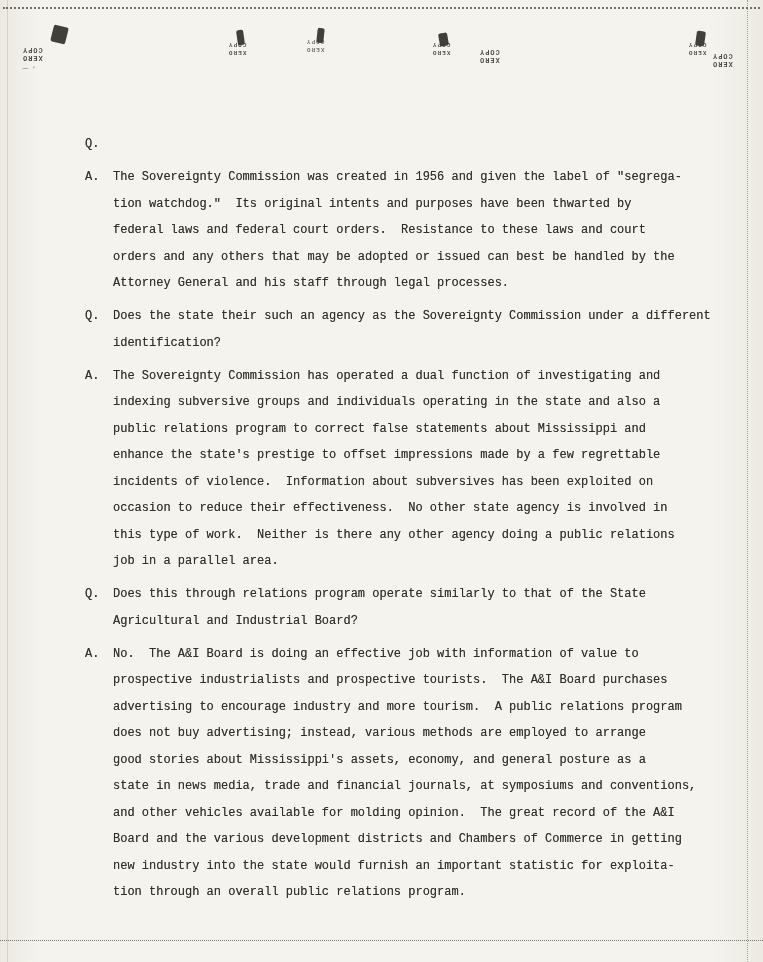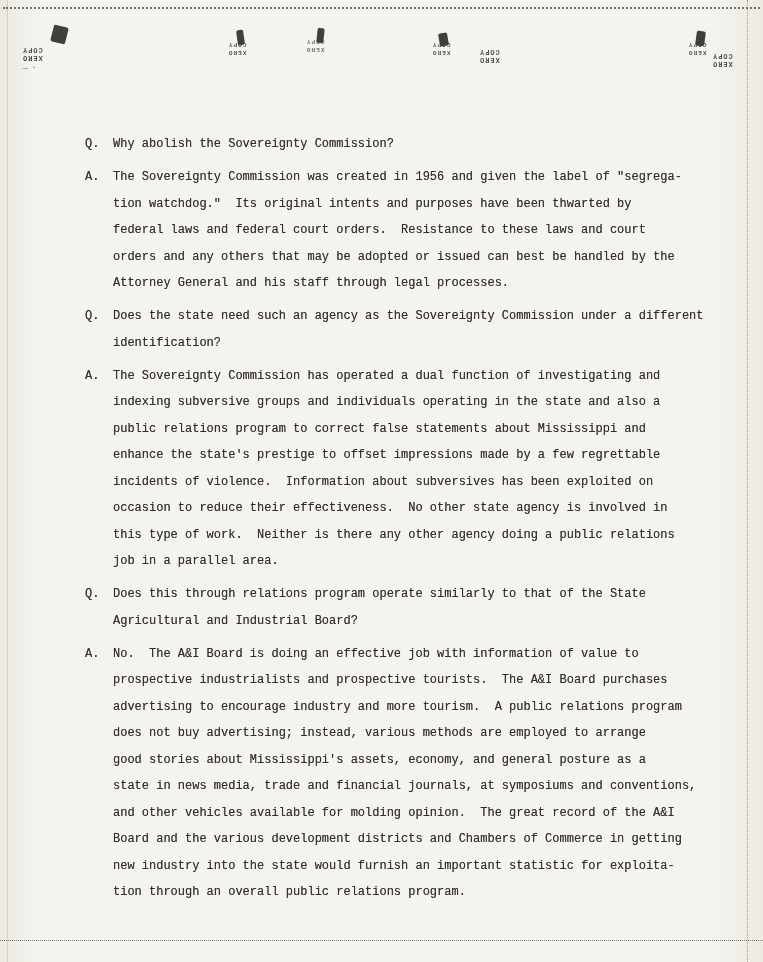--- a/index.html
+++ b/index.html
@@ -118,33 +118,32 @@
   <div class="stamp s7">
     <span>XERO</span>
     <span>COPY</span>
   </div>
 
   <div class="squiggle">~·</div>
 
   <div class="content">
       <div class="qa-block">
         <span class="qa-label">Q.</span>
-        <div class="qa-text">Why abolish the Sovereignty Commission?</div>
       </div>
       <div class="qa-block">
         <span class="qa-label">A.</span>
         <div class="qa-text">The Sovereignty Commission was created in 1956 and given the label of "segrega-
 tion watchdog."  Its original intents and purposes have been thwarted by
 federal laws and federal court orders.  Resistance to these laws and court
 orders and any others that may be adopted or issued can best be handled by the
 Attorney General and his staff through legal processes.</div>
       </div>
       <div class="qa-block">
         <span class="qa-label">Q.</span>
-        <div class="qa-text">Does the state need such an agency as the Sovereignty Commission under a different
+        <div class="qa-text">Does the state their such an agency as the Sovereignty Commission under a different
 identification?</div>
       </div>
       <div class="qa-block">
         <span class="qa-label">A.</span>
         <div class="qa-text">The Sovereignty Commission has operated a dual function of investigating and
 indexing subversive groups and individuals operating in the state and also a
 public relations program to correct false statements about Mississippi and
 enhance the state's prestige to offset impressions made by a few regrettable
 incidents of violence.  Information about subversives has been exploited on
 occasion to reduce their effectiveness.  No other state agency is involved in

